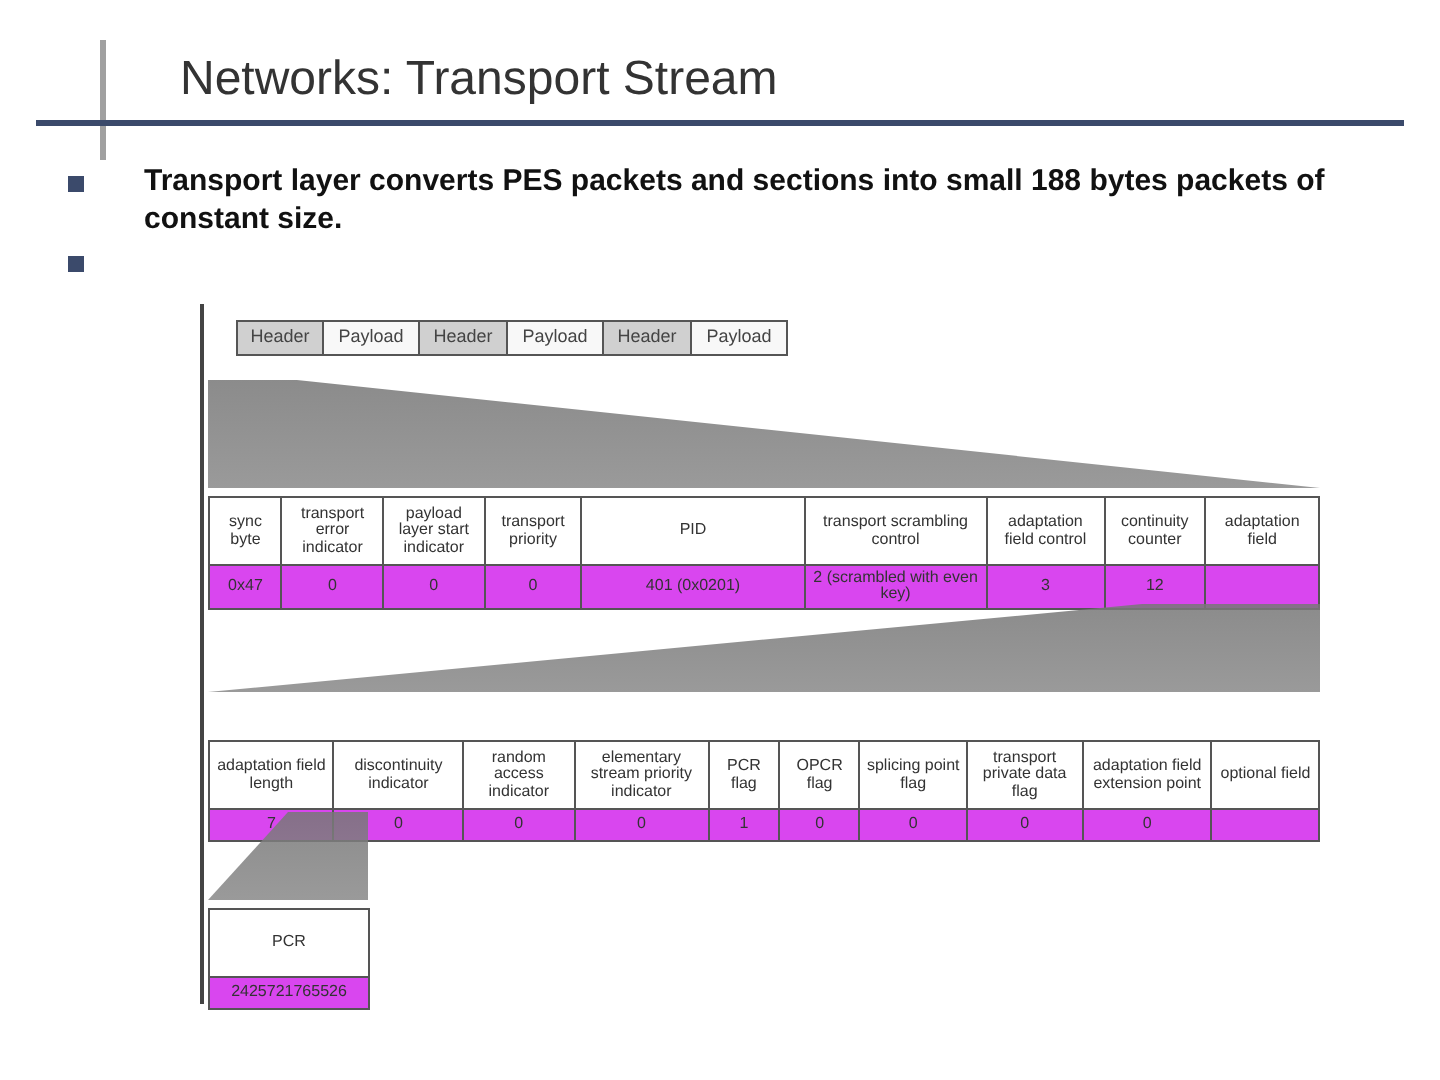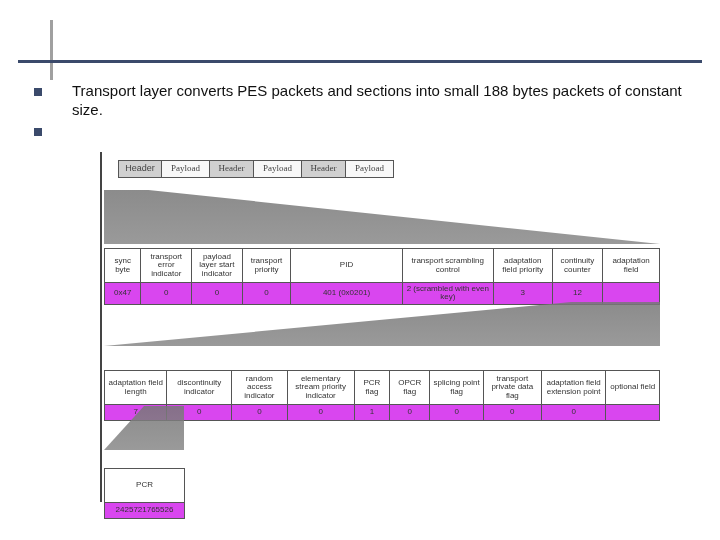--- a/index.html
+++ b/index.html
@@ -34,20 +34,21 @@
     top: 20px;
     width: 3px;
     height: 60px;
     background: #a0a0a0;
   }
   .content {
     position: absolute;
     left: 34px;
     top: 82px;
     right: 8px;
+    font-weight: bold;
   }
   .bullet-row {
     display: flex;
     align-items: flex-start;
     margin-bottom: 2px;
   }
   .bullet {
     width: 8px;
     height: 8px;
     background: #3b4a6b;
@@ -86,21 +87,21 @@
   .pk {
     border: 1px solid #555;
     font-size: 9px;
     color: #444;
     text-align: center;
     padding: 3px 2px;
     line-height: 1.1;
   }
   .hdr { width: 44px; background: #d0d0d0; }
   .pld { width: 48px; background: #f8f8f8; border-left: none; }
-  .pk + .pk { border-left: none; font-family: Liberation Serif, serif; }
+  .pk + .pk { border-left: none; }
 
   
   .trap1 {
     position: absolute;
     left: 4px;
     top: 18px;
     width: 556px;
     height: 54px;
     background: linear-gradient(180deg, #777, #888);
     clip-path: polygon(0% 0%, 8% 0%, 100% 100%, 0% 100%);
@@ -140,28 +141,29 @@
     padding: 2px 3px;
     text-align: center;
     vertical-align: middle;
     line-height: 1.05;
   }
   table.fields tr.labels td { height: 34px; background: #fff; }
   table.fields tr.vals td { height: 16px; background: #d946ef; }
 
   .t1 { left: 4px; top: 76px; width: 556px; border-radius: 26px; }
   .t2 { left: 4px; top: 178px; width: 556px; margin-top: 20px; }
-  .t3 { left: 4px; top: 282px; margin-top: 14px; }
+  .t3 { left: 4px; top: 282px; }
 
 </style>
 </head>
 <body>
 
 <div class="title-area">
   <div class="vline"></div>
+  <h1 class="title">Networks: Transport Stream</h1>
 </div>
 <div class="rule"></div>
 
 <div class="content">
   <div class="bullet-row">
     <div class="bullet"></div>
     <div class="bullet-text">Transport layer converts PES packets and sections into small 188 bytes packets of constant size.</div>
   </div>
   <div class="bullet-row">
     <div class="bullet"></div>
@@ -184,21 +186,21 @@
 
   <table class="fields t1">
     <tbody>
         <tr class="labels">
       <td style="width:36px">sync byte</td>
       <td style="width:50px">transport error indicator</td>
       <td style="width:50px">payload layer start indicator</td>
       <td style="width:48px">transport priority</td>
       <td style="width:110px">PID</td>
       <td style="width:90px">transport scrambling control</td>
-      <td style="width:58px">adaptation field priority</td>
+      <td style="width:58px">adaptation field control</td>
       <td style="width:50px">continuity counter</td>
       <td style="width:56px">adaptation field</td>
     </tr>
     <tr class="vals">
       <td>0x47</td>
       <td>0</td>
       <td>0</td>
       <td>0</td>
       <td>401 (0x0201)</td>
       <td>2 (scrambled with even key)</td>

